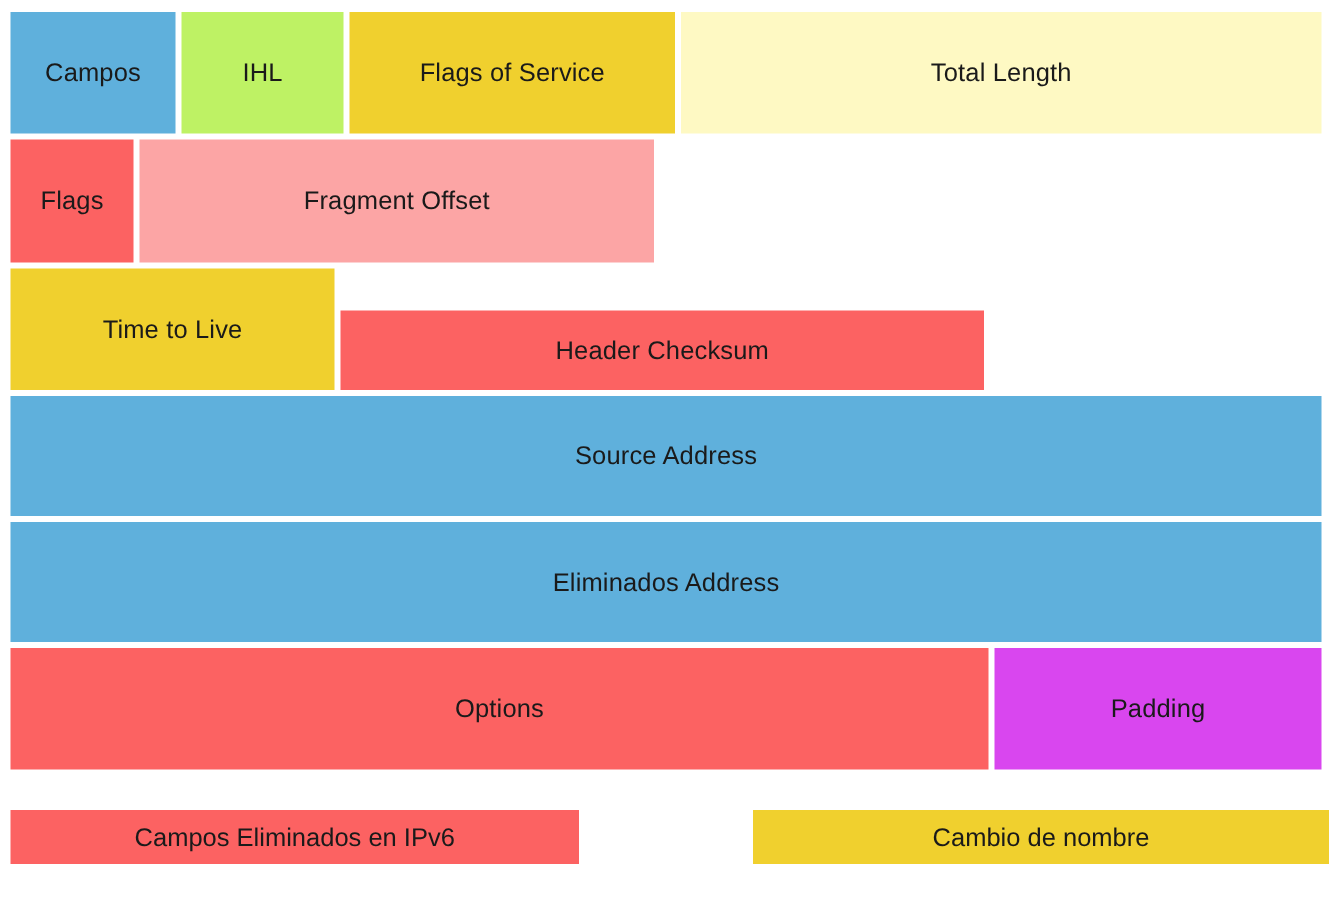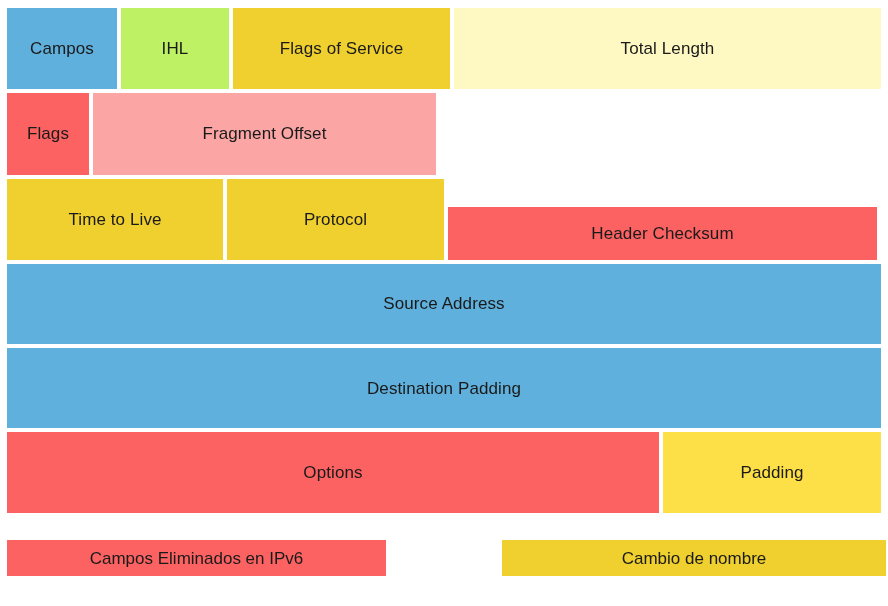--- a/index.html
+++ b/index.html
@@ -93,32 +93,31 @@
         <div class="cell c-red" style="flex: 0 0 108px; background: #bef264; color: rgb(26, 26, 26);">IHL</div>
         <div class="cell c-yellow" style="flex: 0 0 217px; background: rgb(240, 208, 46); color: rgb(26, 26, 26);">Flags of Service</div>
         <div class="cell c-blue" style="flex: 0 0 427px; background: #fef9c3; color: rgb(26, 26, 26);">Total Length</div>
       </div>
       <div class="row" style="height: 83px;">
         <div class="cell c-red" style="flex: 0 0 82px; background: rgb(252, 98, 98); color: rgb(26, 26, 26); text-align: center;">Flags</div>
         <div class="cell c-red" style="flex: 0 0 343px; background: #fca5a5; color: rgb(26, 26, 26);">Fragment Offset</div>
       </div>
       <div class="row" style="height: 82px;">
         <div class="cell c-yellow" style="flex: 0 0 216px; background: rgb(240, 208, 46); color: rgb(26, 26, 26);">Time to Live</div>
-        <div class="cell c-yellow" style="flex: 0 0 217px; background: rgb(240, 208, 46); color: rgb(26, 26, 26);">Protocol</div>
         <div class="cell c-red" style="flex: 0 0 429px; background: rgb(252, 98, 98); color: rgb(26, 26, 26); margin-top: 28px;">Header Checksum</div>
       </div>
       <div class="row" style="height: 81px; border-radius: 23px;">
         <div class="cell c-blue" style="flex: 0 0 874px; background: rgb(95, 176, 220); color: rgb(26, 26, 26);">Source Address</div>
       </div>
       <div class="row" style="height: 81px;">
-        <div class="cell c-blue" style="flex: 0 0 874px; background: rgb(95, 176, 220); color: rgb(26, 26, 26);">Destination Padding</div>
+        <div class="cell c-blue" style="flex: 0 0 874px; background: rgb(95, 176, 220); color: rgb(26, 26, 26);">Eliminados Address</div>
       </div>
       <div class="row" style="height: 82px;">
         <div class="cell c-red" style="flex: 0 0 652px; background: rgb(252, 98, 98); color: rgb(26, 26, 26);">Options</div>
-        <div class="cell c-blue" style="flex: 0 0 218px; background: #fde047; color: rgb(26, 26, 26); text-align: center;">Padding</div>
+        <div class="cell c-blue" style="flex: 0 0 218px; background: #d946ef; color: rgb(26, 26, 26); text-align: center;">Padding</div>
       </div>
     </div>
 
   <div class="legend" id="legend">
       <div class="legend-item legend-removed" style="background: rgb(252, 98, 98); color: rgb(26, 26, 26);">Campos Eliminados en IPv6</div>
       <div class="legend-item legend-renamed" style="background: rgb(240, 208, 46); color: rgb(26, 26, 26);">Cambio de nombre</div>
     </div>
 
 </div>
 

